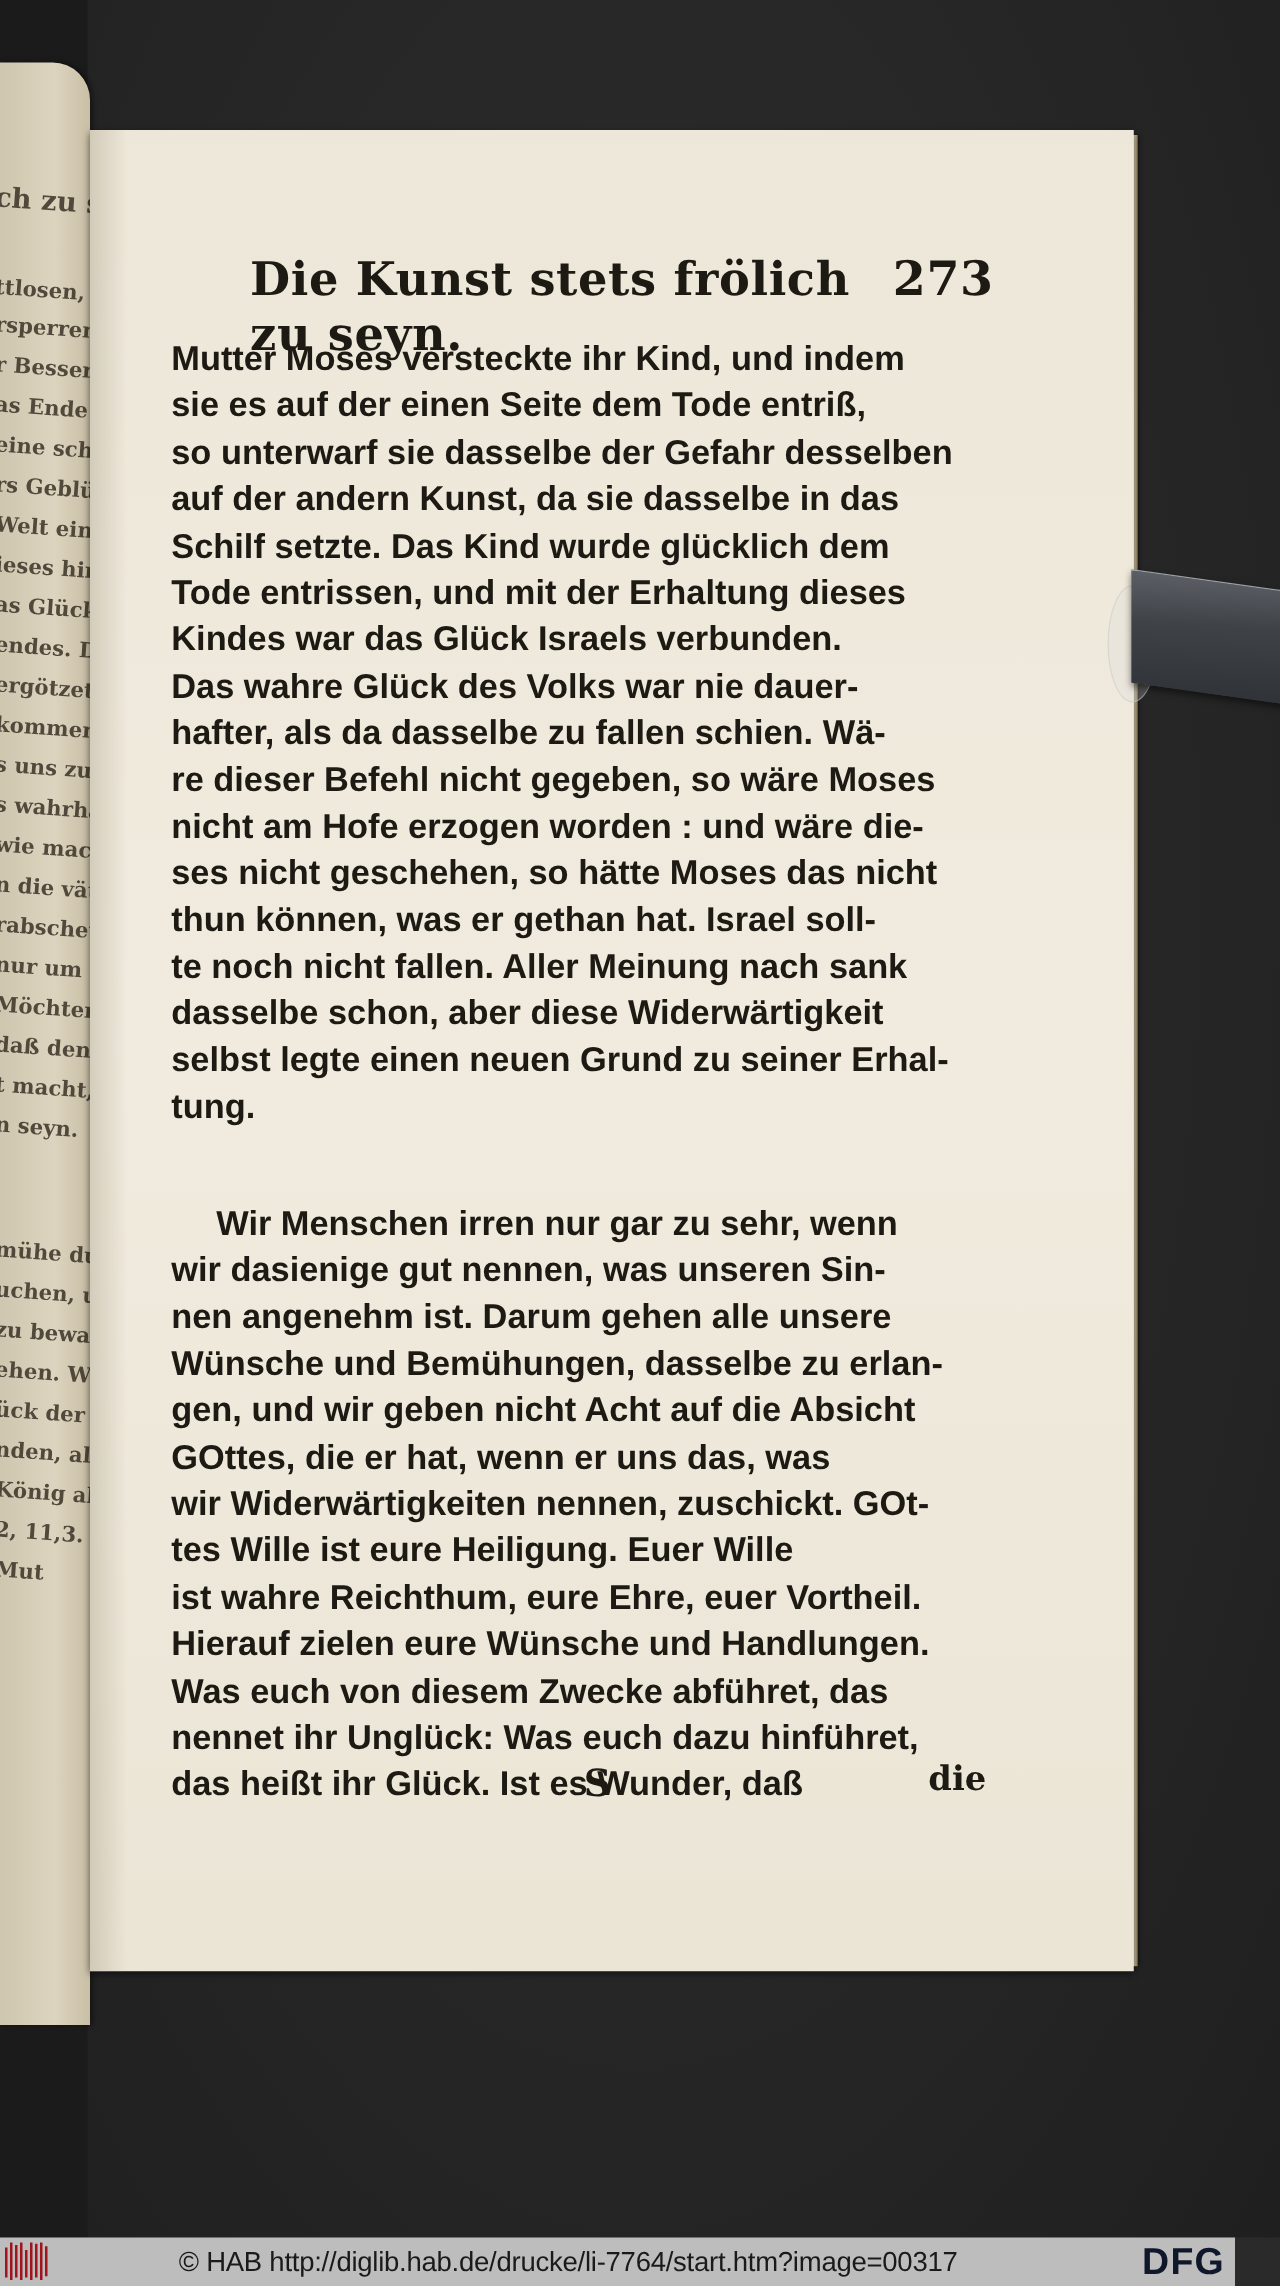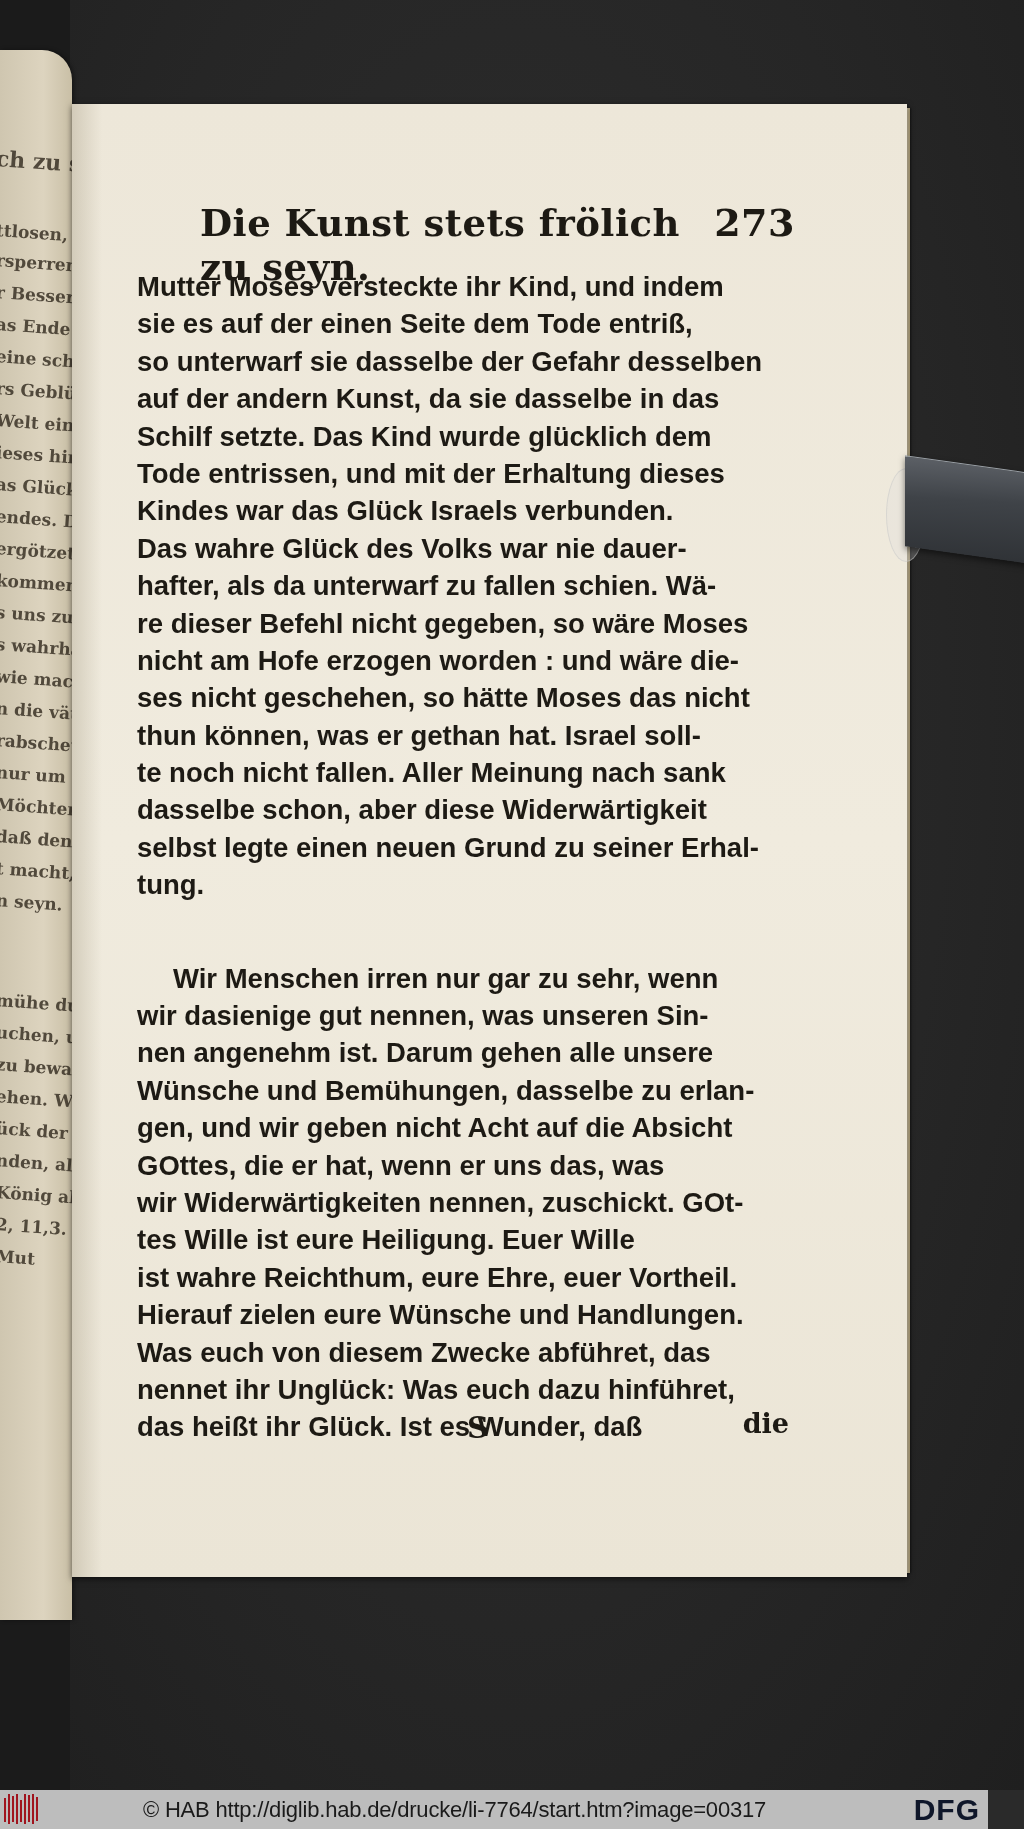--- a/index.html
+++ b/index.html
@@ -262,21 +262,21 @@
   <div class="body-text">
     <div>
       <div class="text-line">Mutter Moses versteckte ihr Kind, und indem</div>
       <div class="text-line">sie es auf der einen Seite dem Tode entriß,</div>
       <div class="text-line">so unterwarf sie dasselbe der Gefahr desselben</div>
       <div class="text-line">auf der andern Kunst, da sie dasselbe in das</div>
       <div class="text-line">Schilf setzte. Das Kind wurde glücklich dem</div>
       <div class="text-line">Tode entrissen, und mit der Erhaltung dieses</div>
       <div class="text-line">Kindes war das Glück Israels verbunden.</div>
       <div class="text-line">Das wahre Glück des Volks war nie dauer-</div>
-      <div class="text-line">hafter, als da unterwarf zu fallen schien. Wä-</div>
+      <div class="text-line">hafter, als da dasselbe zu fallen schien. Wä-</div>
       <div class="text-line">re dieser Befehl nicht gegeben, so wäre Moses</div>
       <div class="text-line">nicht am Hofe erzogen worden : und wäre die-</div>
       <div class="text-line">ses nicht geschehen, so hätte Moses das nicht</div>
       <div class="text-line">thun können, was er gethan hat. Israel soll-</div>
       <div class="text-line">te noch nicht fallen. Aller Meinung nach sank</div>
       <div class="text-line">dasselbe schon, aber diese Widerwärtigkeit</div>
       <div class="text-line">selbst legte einen neuen Grund zu seiner Erhal-</div>
       <div class="text-line last">tung.</div>
     </div>
     <div class="paragraph-gap"></div>

